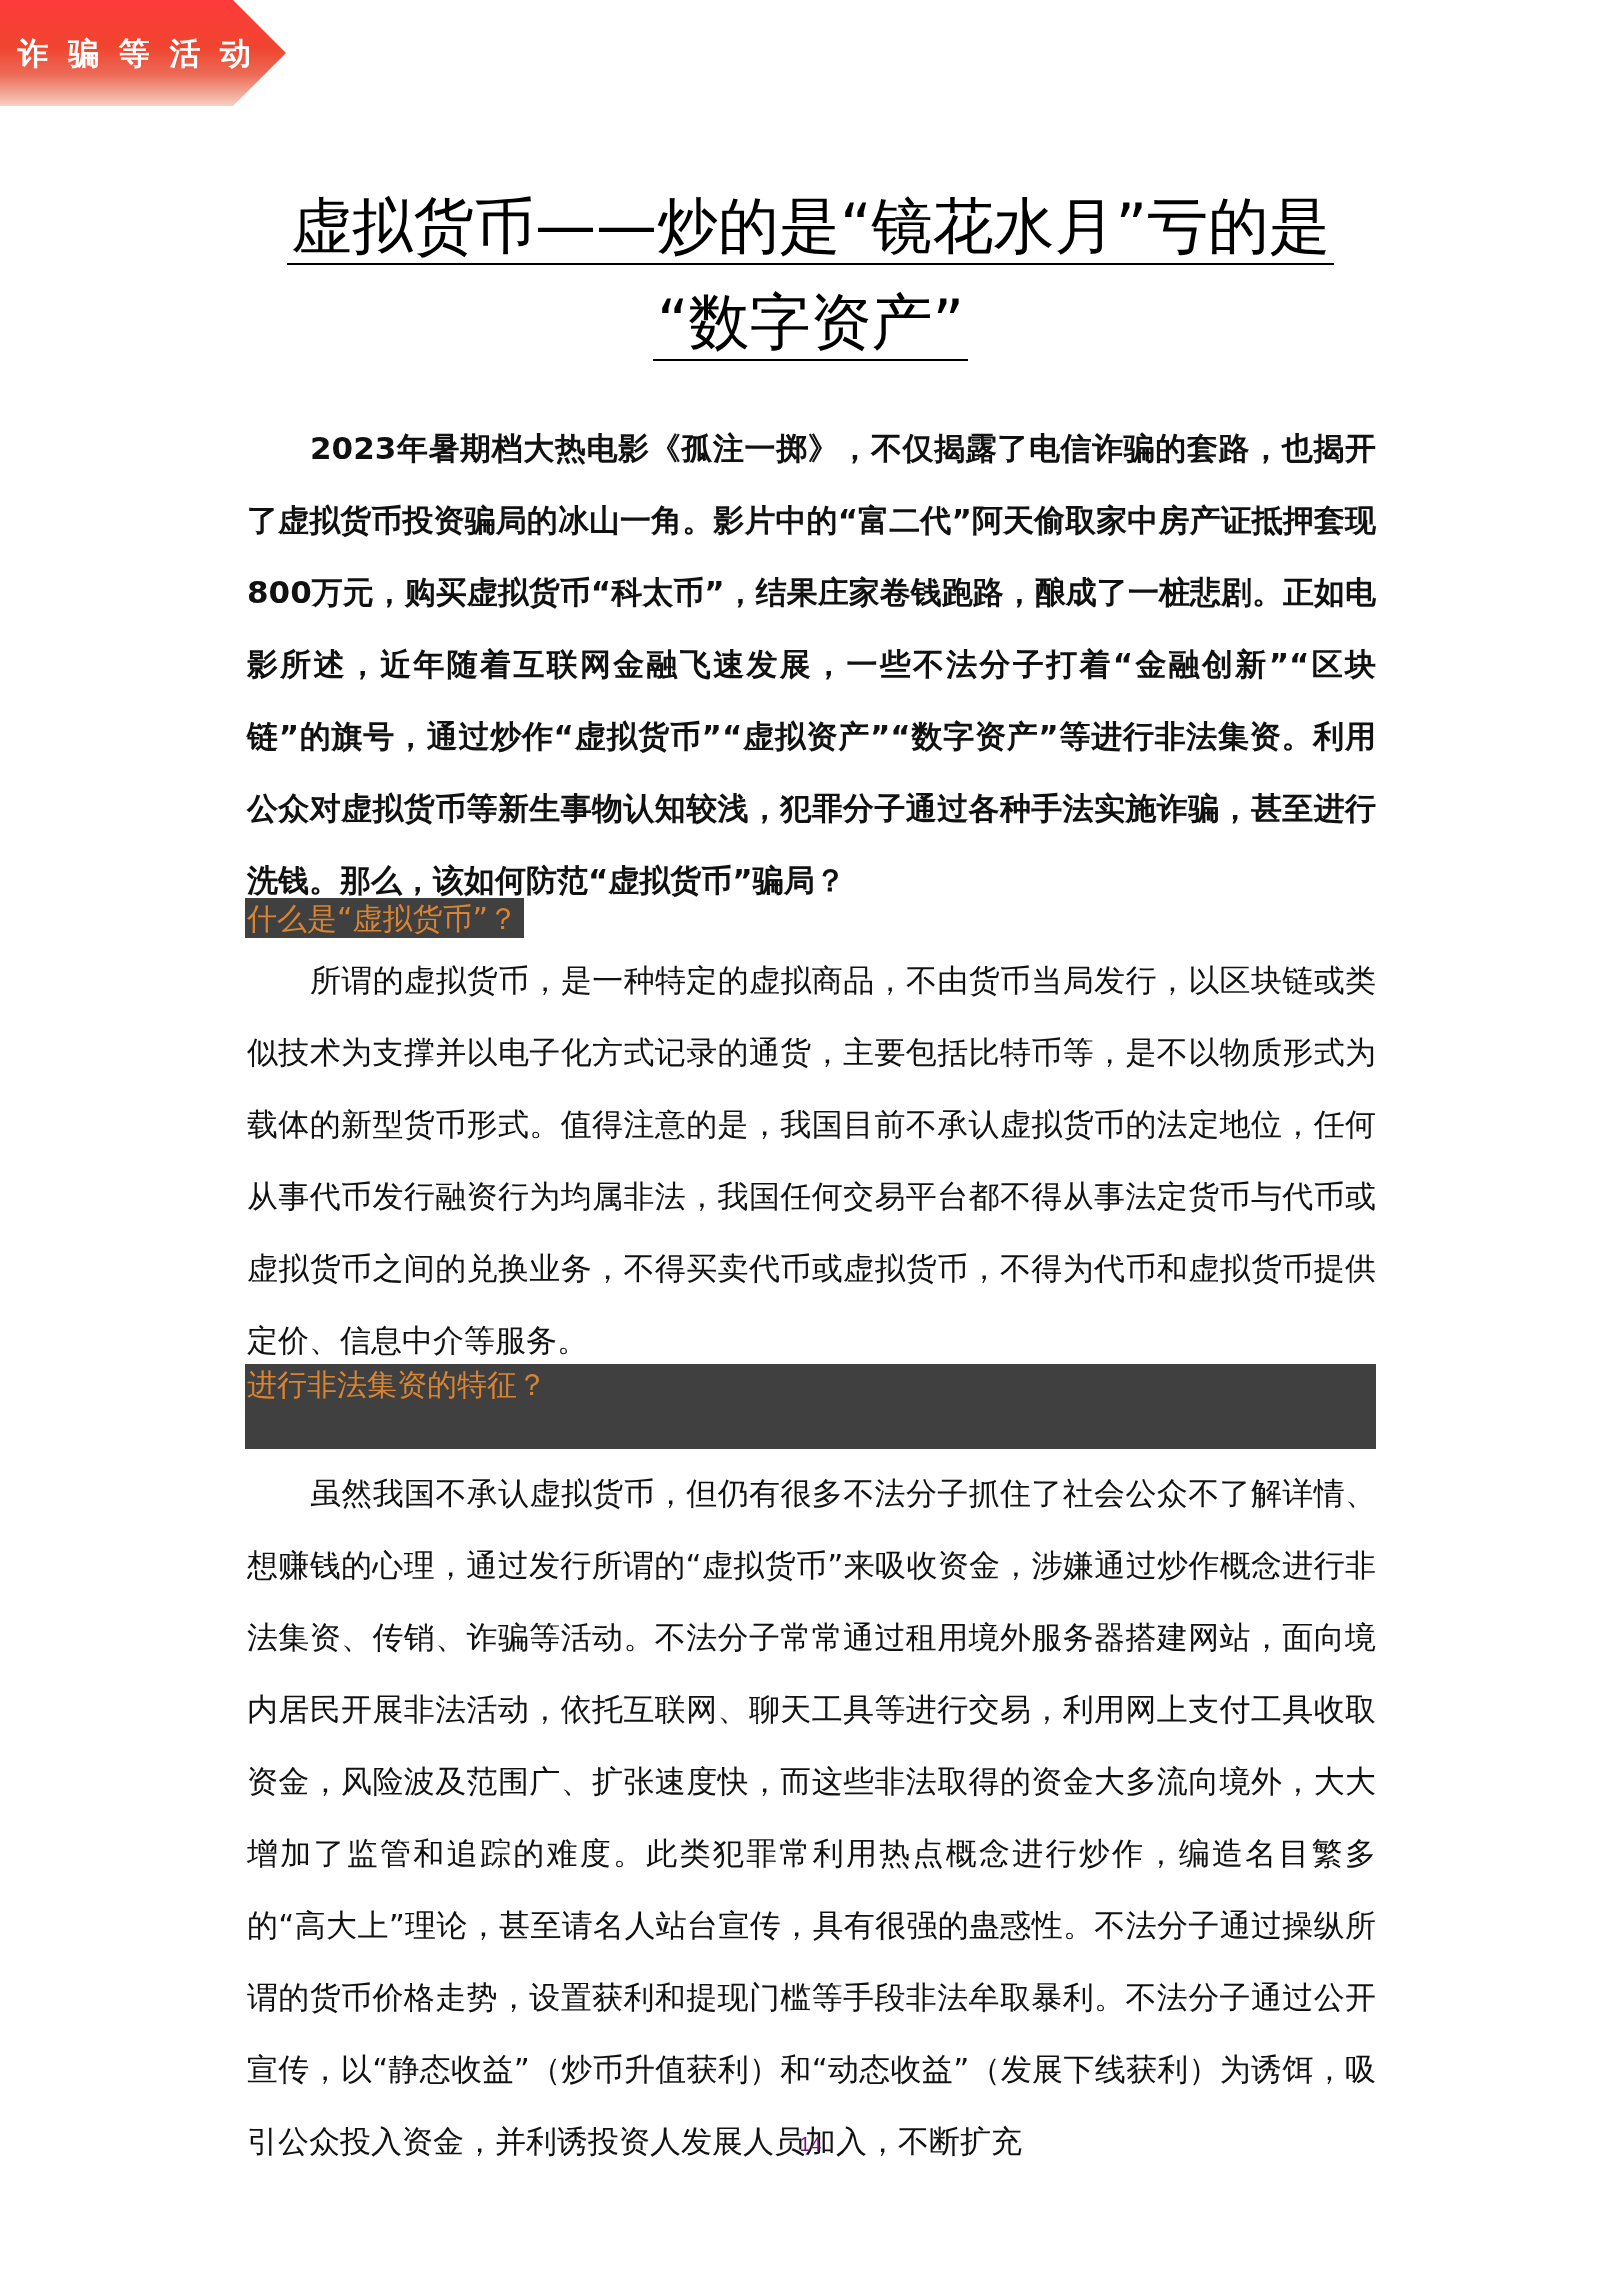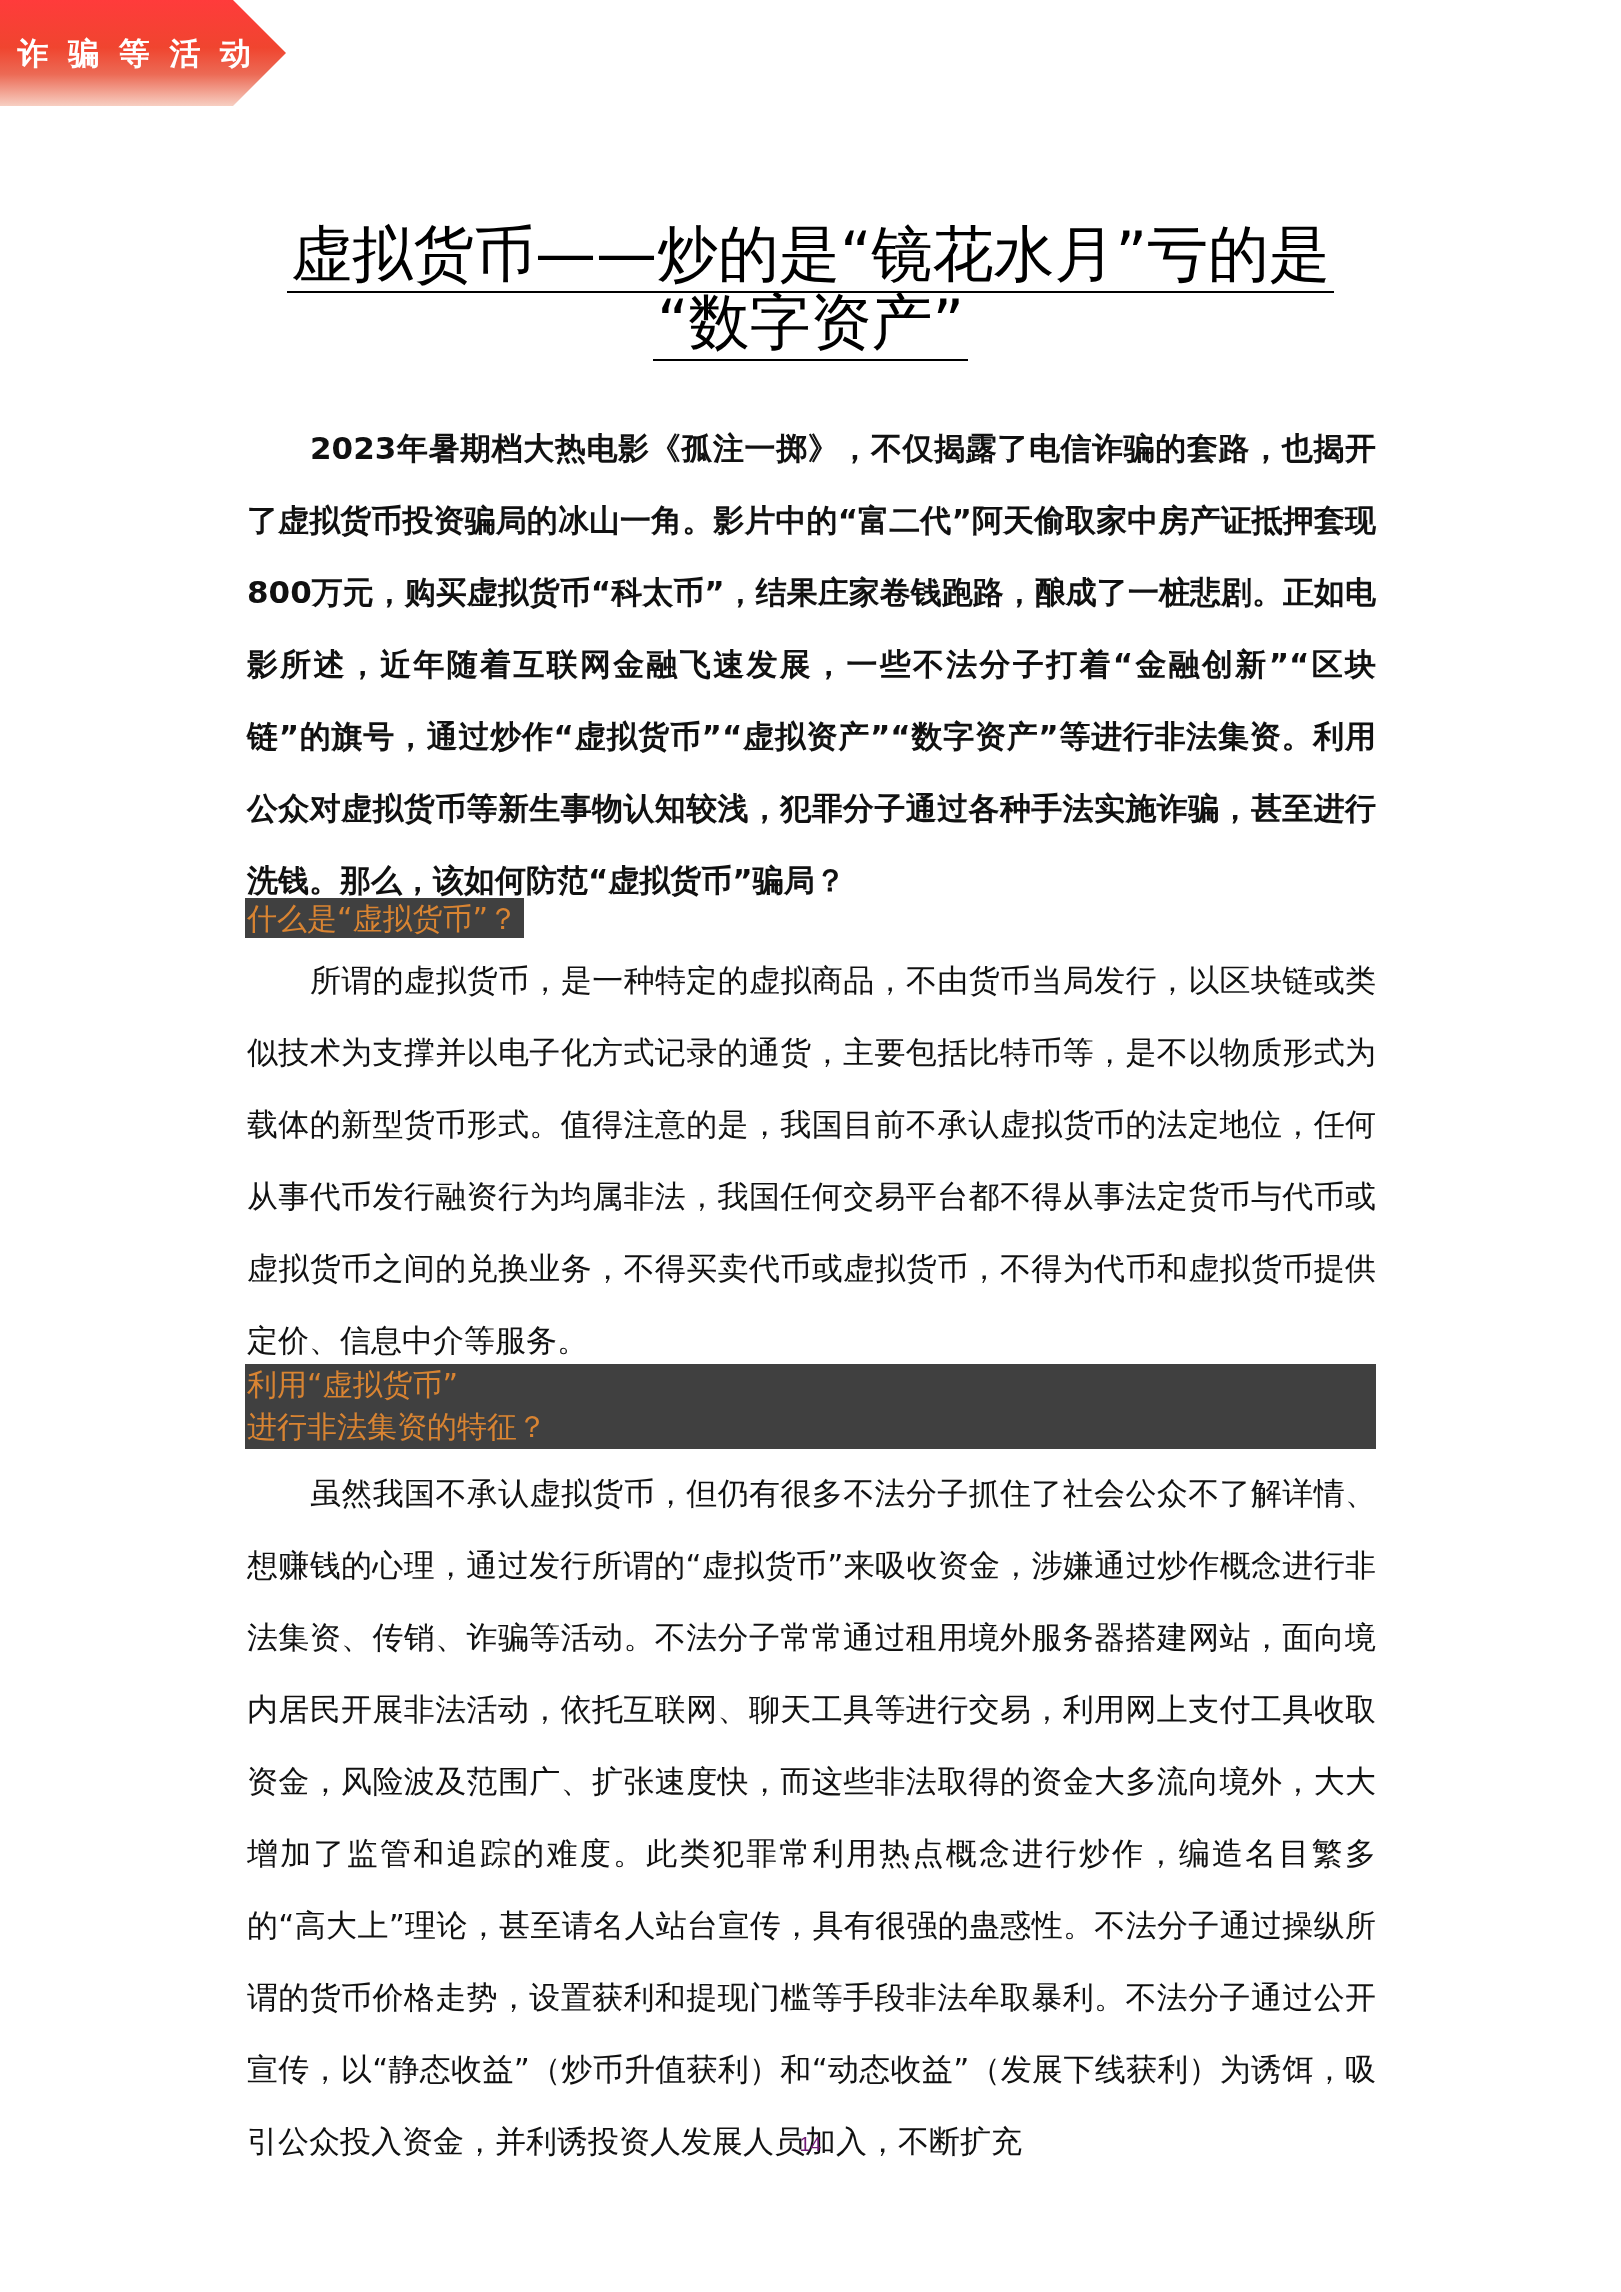--- a/index.html
+++ b/index.html
@@ -9,21 +9,21 @@
   .banner { position: absolute; left: 0; top: 0; width: 286px; height: 106px; }
   .banner-shape { position: absolute; inset: 0;
     background: linear-gradient(180deg, #ff3b3b 0%, #f0452f 45%, #ec6a55 70%, #f7cfc2 100%);
     clip-path: polygon(0 0, 233px 0, 286px 53px, 233px 106px, 0 106px); }
   .banner-text { position: absolute; left: 17.6px; top: 33px; font-size: 31px; font-weight: bold;
     color: #ffffff; letter-spacing: 19.6px; font-family: "DejaVu Sans", "Liberation Sans", sans-serif; white-space: nowrap; }
 
   .title { position: absolute; left: 0; width: 1621px; text-align: center; font-size: 61px;
     line-height: 71px; font-family: "DejaVu Sans", "Liberation Sans", sans-serif; color: #000; }
   .title span { border-bottom: 2.9px solid #000; padding: 0 3.9px 2px 3.9px; }
-  .title.l1 { top: 218px; }
+  .title.l1 { top: 190px; }
   .title.l2 { top: 286px; }
 
   .para { position: absolute; left: 247px; width: 1129px; font-size: 31px; line-height: 72px;
     text-align: justify; font-family: "DejaVu Sans", "Liberation Sans", sans-serif; }
   .para.bold { font-weight: bold; }
   .indent { text-indent: 63px; }
 
   .heading-box { position: absolute; left: 245px; background: #404040; color: #d98432;
     font-size: 30px; line-height: 42px; font-family: "DejaVu Sans", "Liberation Sans", sans-serif; padding: 0 5.9px 0 2px; }
 
@@ -47,20 +47,19 @@
 
 <div class="para bold indent" style="top: 412px;">2023年暑期档大热电影《孤注一掷》，不仅揭露了电信诈骗的套路，也揭开了虚拟货币投资骗局的冰山一角。影片中的“富二代”阿天偷取家中房产证抵押套现800万元，购买虚拟货币“科太币”，结果庄家卷钱跑路，酿成了一桩悲剧。正如电影所述，近年随着互联网金融飞速发展，一些不法分子打着“金融创新”“区块链”的旗号，通过炒作“虚拟货币”“虚拟资产”“数字资产”等进行非法集资。利用公众对虚拟货币等新生事物认知较浅，犯罪分子通过各种手法实施诈骗，甚至进行洗钱。那么，该如何防范“虚拟货币”骗局？</div>
 
 <div class="heading-box" style="top: 898px; height: 40px;">
   <span>什么是“虚拟货币”？</span>
 </div>
 
 <div class="para indent" style="top: 944px;">所谓的虚拟货币，是一种特定的虚拟商品，不由货币当局发行，以区块链或类似技术为支撑并以电子化方式记录的通货，主要包括比特币等，是不以物质形式为载体的新型货币形式。值得注意的是，我国目前不承认虚拟货币的法定地位，任何从事代币发行融资行为均属非法，我国任何交易平台都不得从事法定货币与代币或虚拟货币之间的兑换业务，不得买卖代币或虚拟货币，不得为代币和虚拟货币提供定价、信息中介等服务。</div>
 
 <div class="heading-box" style="top: 1364px; width: 1123px; height: 85px;">
-  <div>利用“虚拟货币”</div>
   <div>进行非法集资的特征？</div>
 </div>
 
 <div class="para indent" style="top: 1457px;">虽然我国不承认虚拟货币，但仍有很多不法分子抓住了社会公众不了解详情、想赚钱的心理，通过发行所谓的“虚拟货币”来吸收资金，涉嫌通过炒作概念进行非法集资、传销、诈骗等活动。不法分子常常通过租用境外服务器搭建网站，面向境内居民开展非法活动，依托互联网、聊天工具等进行交易，利用网上支付工具收取资金，风险波及范围广、扩张速度快，而这些非法取得的资金大多流向境外，大大增加了监管和追踪的难度。此类犯罪常利用热点概念进行炒作，编造名目繁多的“高大上”理论，甚至请名人站台宣传，具有很强的蛊惑性。不法分子通过操纵所谓的货币价格走势，设置获利和提现门槛等手段非法牟取暴利。不法分子通过公开宣传，以“静态收益”（炒币升值获利）和“动态收益”（发展下线获利）为诱饵，吸引公众投入资金，并利诱投资人发展人员加入，不断扩充</div>
 
 <div class="page-number">14</div>
 
 
 </body></html>

